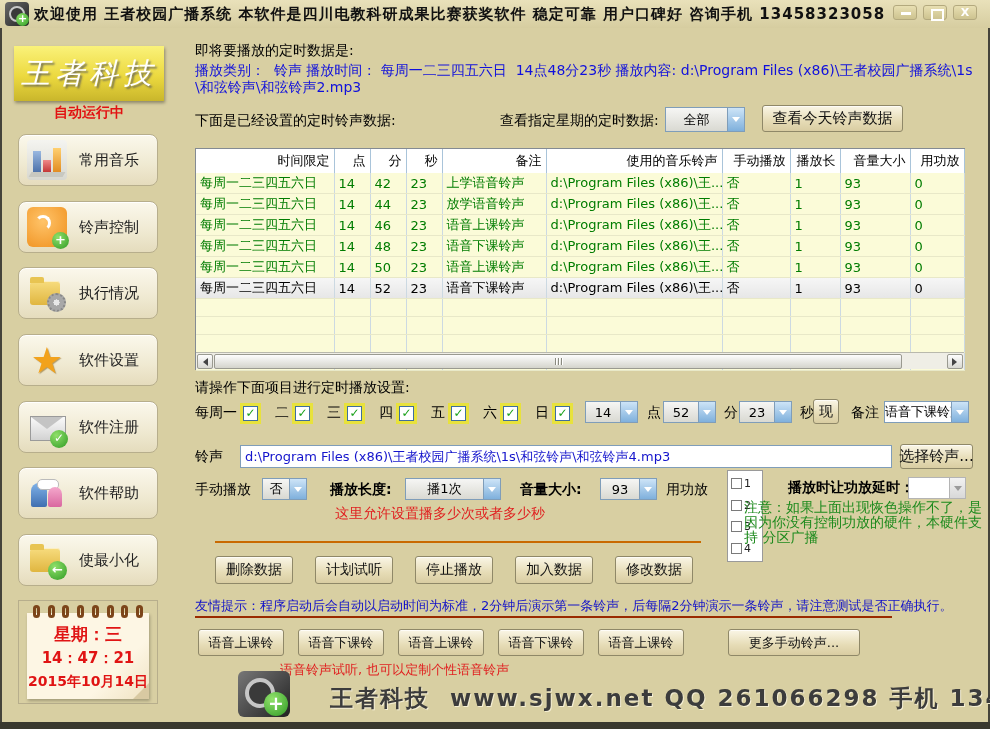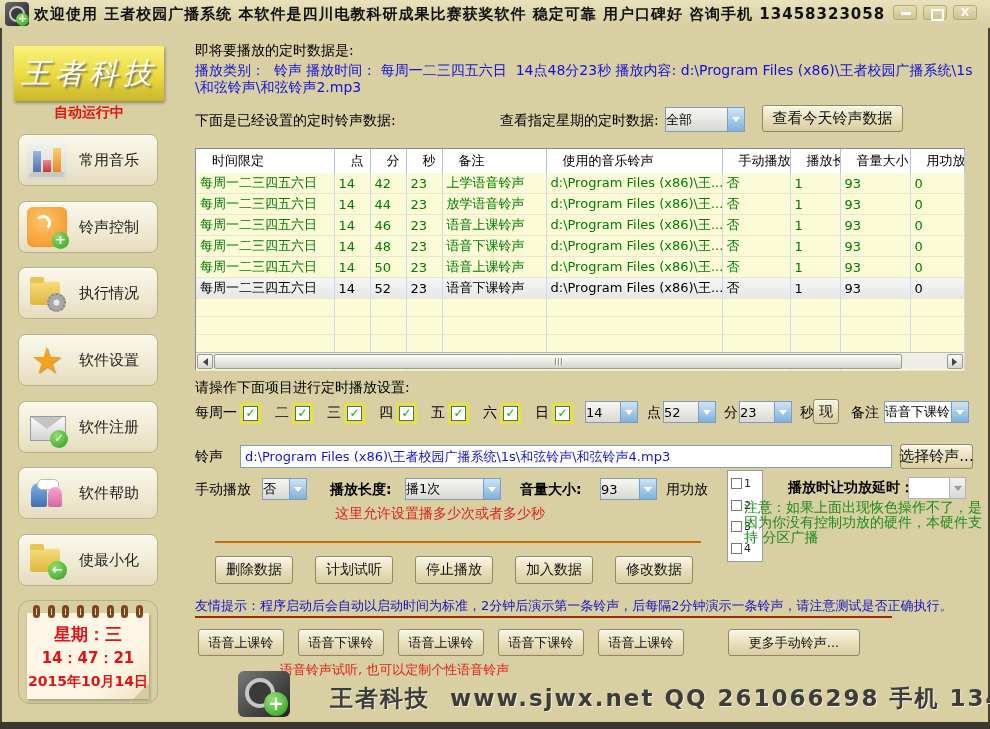--- a/index.html
+++ b/index.html
@@ -76,41 +76,41 @@
     border-radius:8px 8px 2px 2px;background:linear-gradient(#7fb2e8,#3f6fb0);}
   .icon-help::after{content:'';position:absolute;right:5px;top:14px;width:14px;height:20px;
     border-radius:7px 7px 2px 2px;background:linear-gradient(#f4a8cc,#d9679f);}
   .icon-help u{position:absolute;left:10px;top:6px;width:22px;height:11px;border-radius:5px;
     background:#fff;border:1px solid #bbb;}
   .icon-mini u{position:absolute;right:0px;bottom:0px;width:19px;height:19px;border-radius:50%;
     background:radial-gradient(circle at 35% 30%,#90e06a,#2f9a24);color:#fff;font-size:13px;font-weight:bold;
     line-height:18px;text-align:center;text-decoration:none;}
 
   
-  #calendar{position:absolute;left:18px;top:600px;width:140px;height:104px;border-radius:12px;
+  #calendar{position:absolute;left:18px;top:600px;width:140px;height:104px;border-radius:0;
     border:1px solid #b7ae8c;}
   #notepad{position:absolute;left:8px;top:12px;width:122px;height:86px;
     background:linear-gradient(135deg,#fdf6e4 70%,#efe2c2);box-shadow:1px 2px 3px rgba(0,0,0,.25);}
   #notepad::after{content:'';position:absolute;right:0;bottom:0;width:0;height:0;
     border-left:16px solid transparent;border-bottom:16px solid #d8c9a2;}
   #spirals{position:absolute;left:14px;top:4px;width:110px;display:flex;justify-content:space-between;}
   #spirals i{width:7px;height:13px;border:3px solid #7c451a;border-radius:5px;background:transparent;}
   .cal-line{position:absolute;left:8px;width:122px;text-align:center;color:#e01414;font-weight:bold;}
   #cal-week{top:22px;font-size:17px;}
   #cal-time{top:48px;font-size:15px;}
   #cal-date{top:72px;font-size:14px;}
 
   
   .btn{background:linear-gradient(#faf6e6,#e6dcb6 60%,#d9cda2);border:1px solid #8f8868;border-radius:3px;
     box-shadow:inset 0 1px 0 rgba(255,255,255,.7);font-size:15px;color:#111;
     display:flex;align-items:center;justify-content:center;white-space:nowrap;
     font-family:"DejaVu Sans","Liberation Sans",sans-serif;}
   .combo{display:flex;align-items:center;border:1px solid #7f9db9;background:linear-gradient(#f6f6f4,#d9d9d2);
     height:22px;font-size:13px;color:#000;}
-  .combo .val{flex:1;overflow:hidden;white-space:nowrap;}
+  .combo .val{flex:1;overflow:hidden;white-space:nowrap;text-align:center;}
   .combo .arrow{width:17px;height:100%;border-left:1px solid #7f9db9;
     background:linear-gradient(#cde4f7,#7fb0dc);display:flex;align-items:center;justify-content:center;}
   .combo .arrow::after{content:'';border:4px solid transparent;border-top:5px solid #fff;margin-top:4px;}
   .combo.white{background:#fff;}
   .combo.disabled{border-color:#b4b4b4;background:#fff;color:#909090;}
   .combo.disabled .arrow{background:linear-gradient(#f2f2f2,#d8d8d8);border-left-color:#b4b4b4;}
   .combo.disabled .arrow::after{border-top-color:#9a9a9a;}
   .checkbox{width:15px;height:15px;background:#fff;border:1px solid #3f6e9e;box-shadow:0 0 0 3px #e8e23c;
     color:#18a018;font-size:12px;font-weight:bold;line-height:13px;text-align:center;flex:none;}
   .label{position:absolute;font-size:14px;color:#000;white-space:nowrap;}
@@ -121,21 +121,21 @@
     color:#1010dc;white-space:pre-wrap;word-break:break-all;}
   #list-heading{position:absolute;left:195px;top:112px;font-size:14px;}
   #filter-label{position:absolute;left:500px;top:112px;font-size:14px;}
   #filter-combo{position:absolute;left:665px;top:107px;width:80px;height:25px;}
   #today-btn{position:absolute;left:762px;top:105px;width:141px;height:27px;}
 
   
   #table-wrap{position:absolute;left:195px;top:148px;width:770px;height:222px;border:1px solid #848b93;
     background:#fbfbd8;}
   table{border-collapse:collapse;table-layout:fixed;width:768px;}
-  th{background:#fff;font-weight:normal;font-size:13px;text-align:left;padding:3px 16px;height:22px;
+  th{background:#fff;font-weight:normal;font-size:13px;text-align:right;padding:3px 4px;height:22px;
     border-right:1px solid #a9c4da;white-space:nowrap;overflow:hidden;}
   td{font-size:13px;color:#007c00;padding:1px 4px;height:18px;border-right:1px solid #ccd9e2;
     border-bottom:1px solid #e8e8c8;white-space:nowrap;overflow:hidden;}
   tr.data{background:#fbfbd8;}
   tr.selected{background:linear-gradient(#f6f6f6,#e6e6e6);}
   tr.selected td{color:#000;}
   tr.filler{background:#fbfbd8;}
   
   #hscroll{position:absolute;left:0;bottom:0;width:768px;height:17px;background:#efeee6;border-top:1px solid #b9b9ad;}
   .scroll-arrow{position:absolute;top:1px;width:16px;height:15px;background:linear-gradient(#fdfdfd,#d8d8d2);

